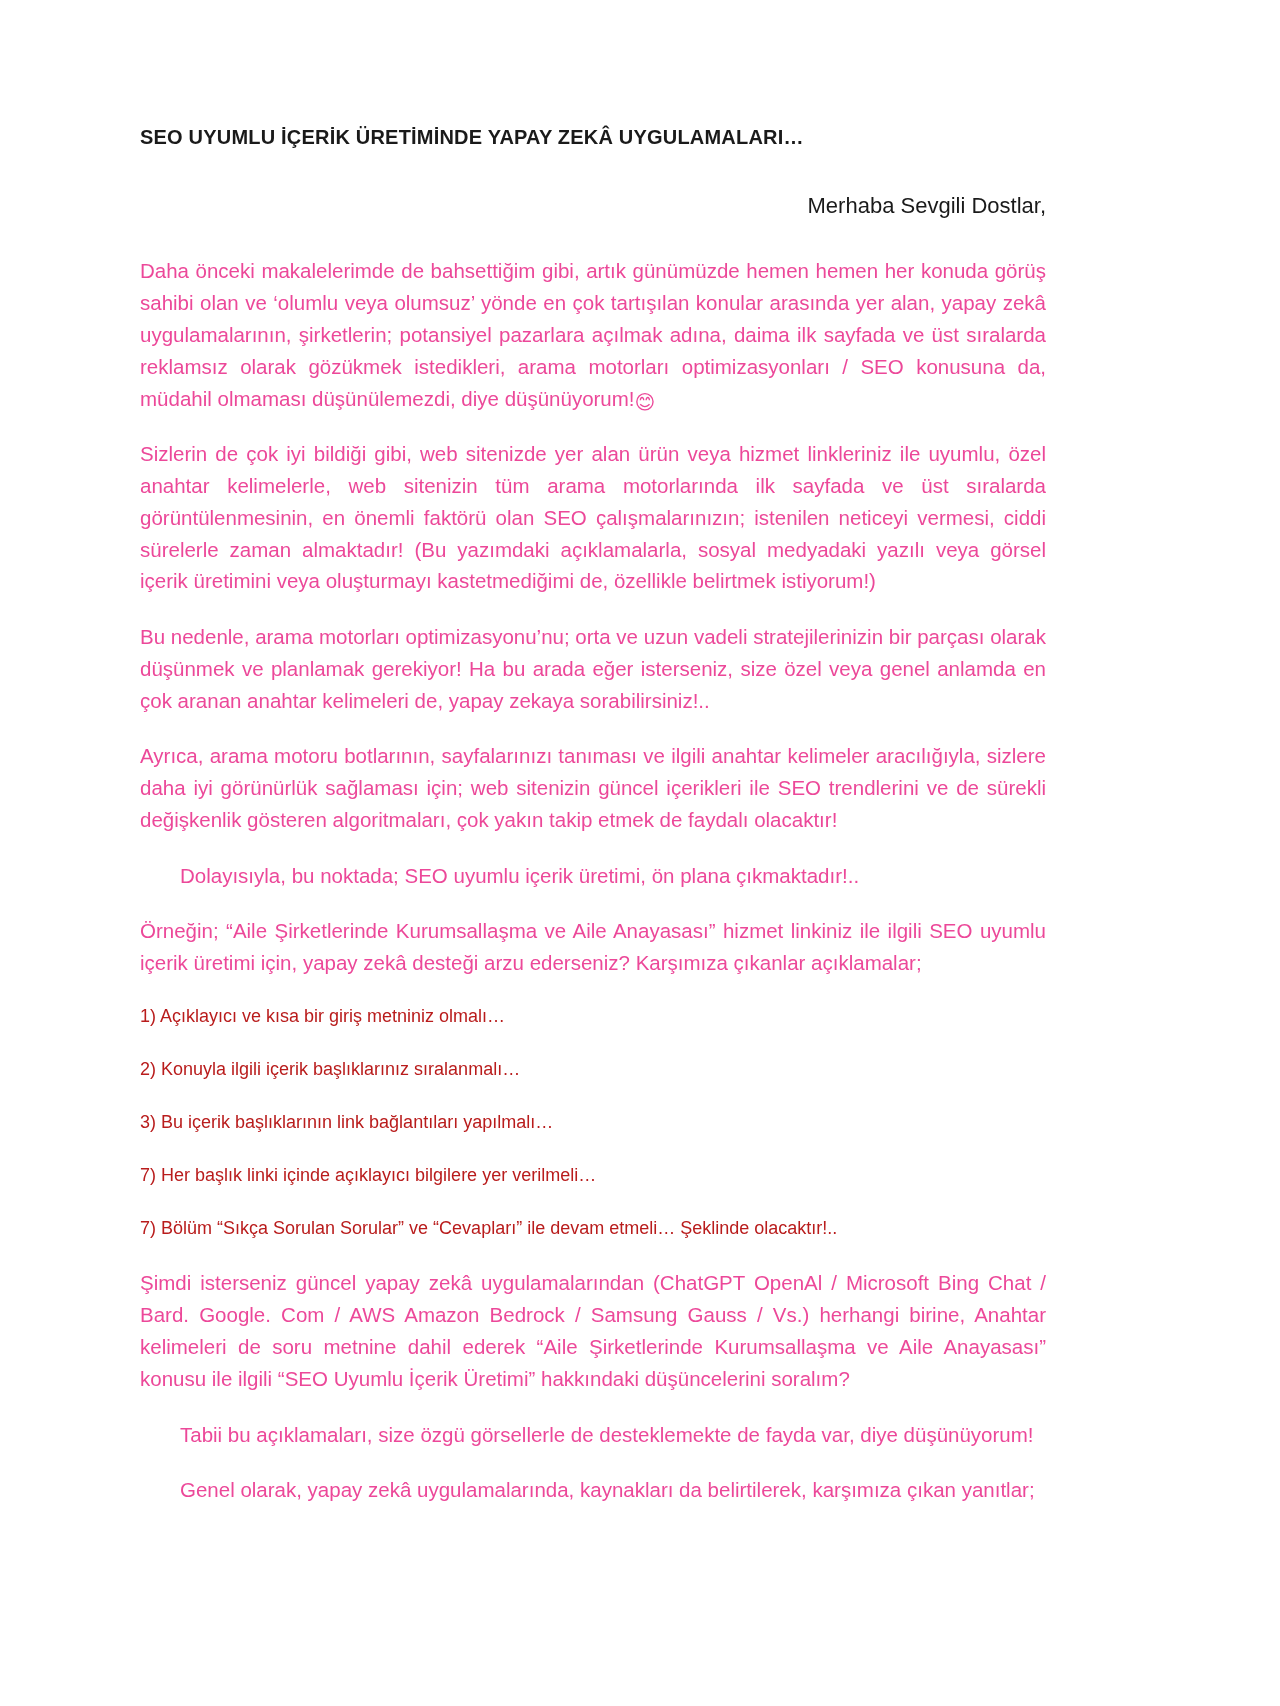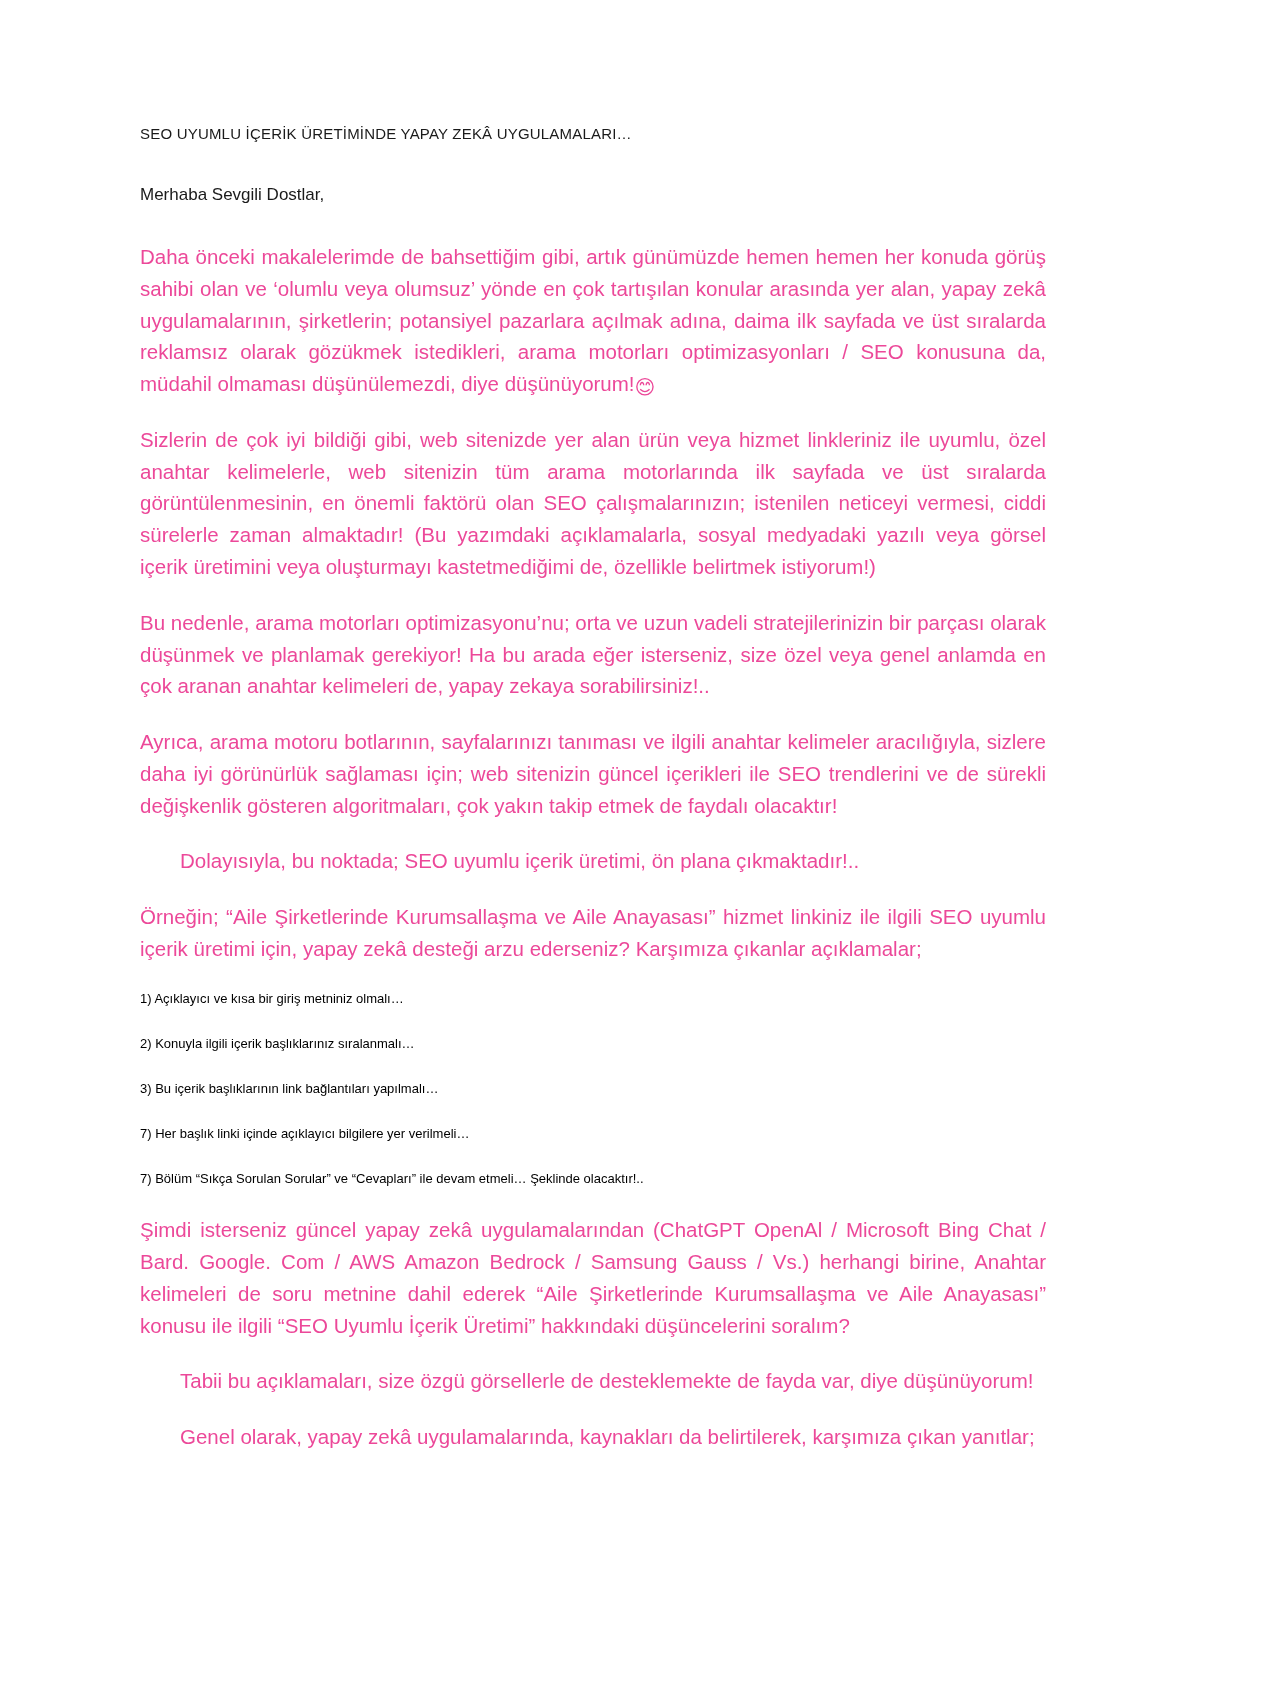--- a/index.html
+++ b/index.html
@@ -22,49 +22,50 @@
     overflow: hidden;
     box-sizing: border-box;
   }
   .content {
     position: absolute;
     left: 140px;
     top: 124px;
     width: 906px;
   }
   .doc-title {
-    font-size: 15px;
-    font-weight: normal;
+    font-size: 20px;
+    font-weight: bold;
     letter-spacing: 0.2px;
     line-height: 1.35;
     color: #1a1a1a;
     margin: 0 0 38px 0;
   }
   .greeting {
-    font-size: 17px;
+    font-size: 22px;
     line-height: 1.52;
     color: #1a1a1a;
     margin: 0 0 33px 0;
+    text-align: right;
   }
   .para {
     font-size: 20.5px;
     line-height: 1.55;
     color: #ec4899;
     margin: 0 0 24px 0;
     text-align: justify;
     text-justify: inter-word;
   }
   .para-nojust {
     text-align: left;
     margin-left: 40px;
   }
   .list-item {
-    font-size: 13px;
+    font-size: 18px;
     line-height: 1.55;
-    color: #000000;
+    color: #b91c1c;
     margin: 0 0 25px 0;
     text-align: left;
   }
   .emoji {
     display: inline-block;
     font-family: "DejaVu Sans", sans-serif;
     font-size: 20px;
     line-height: 1;
     vertical-align: -3px;
   }

